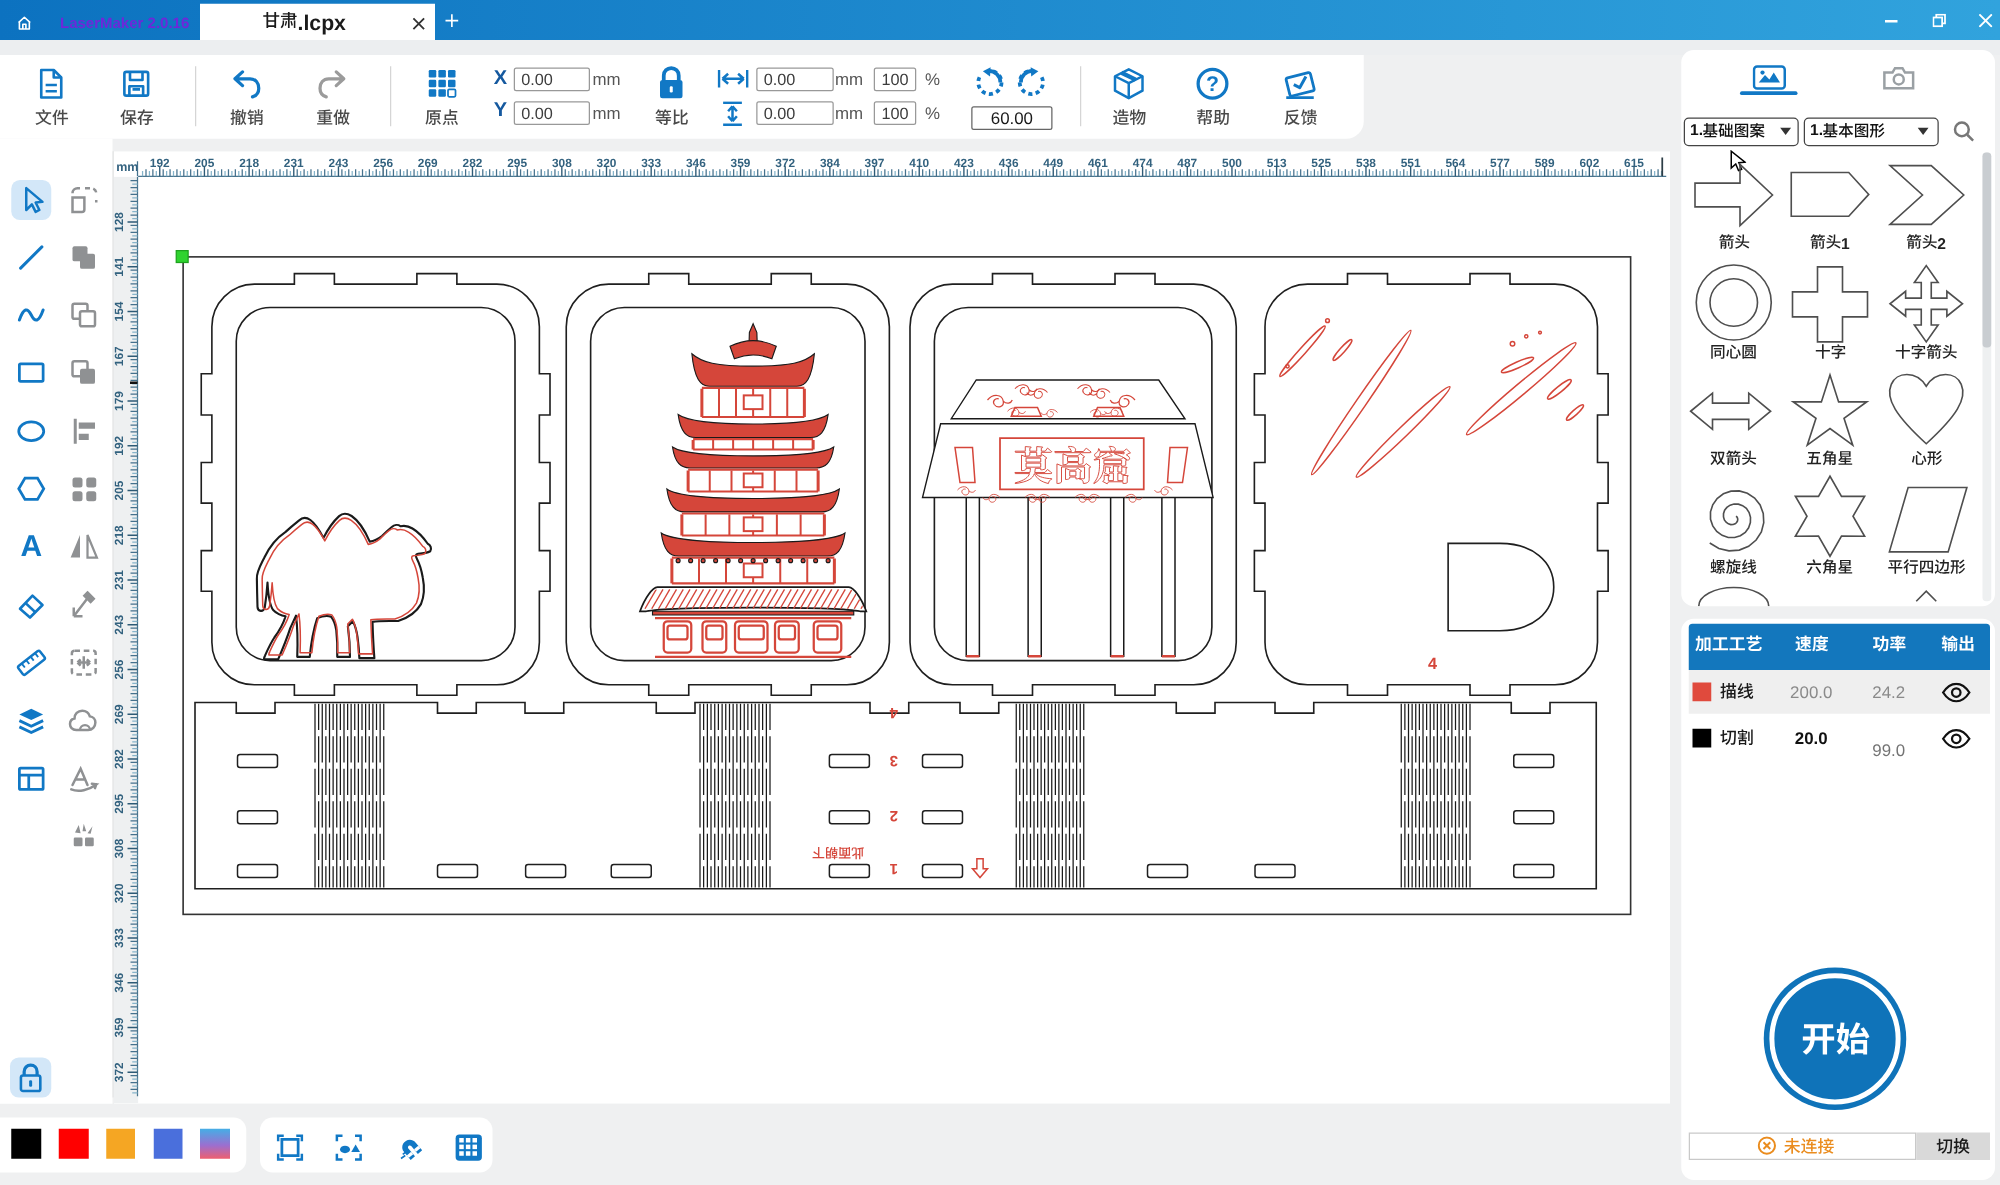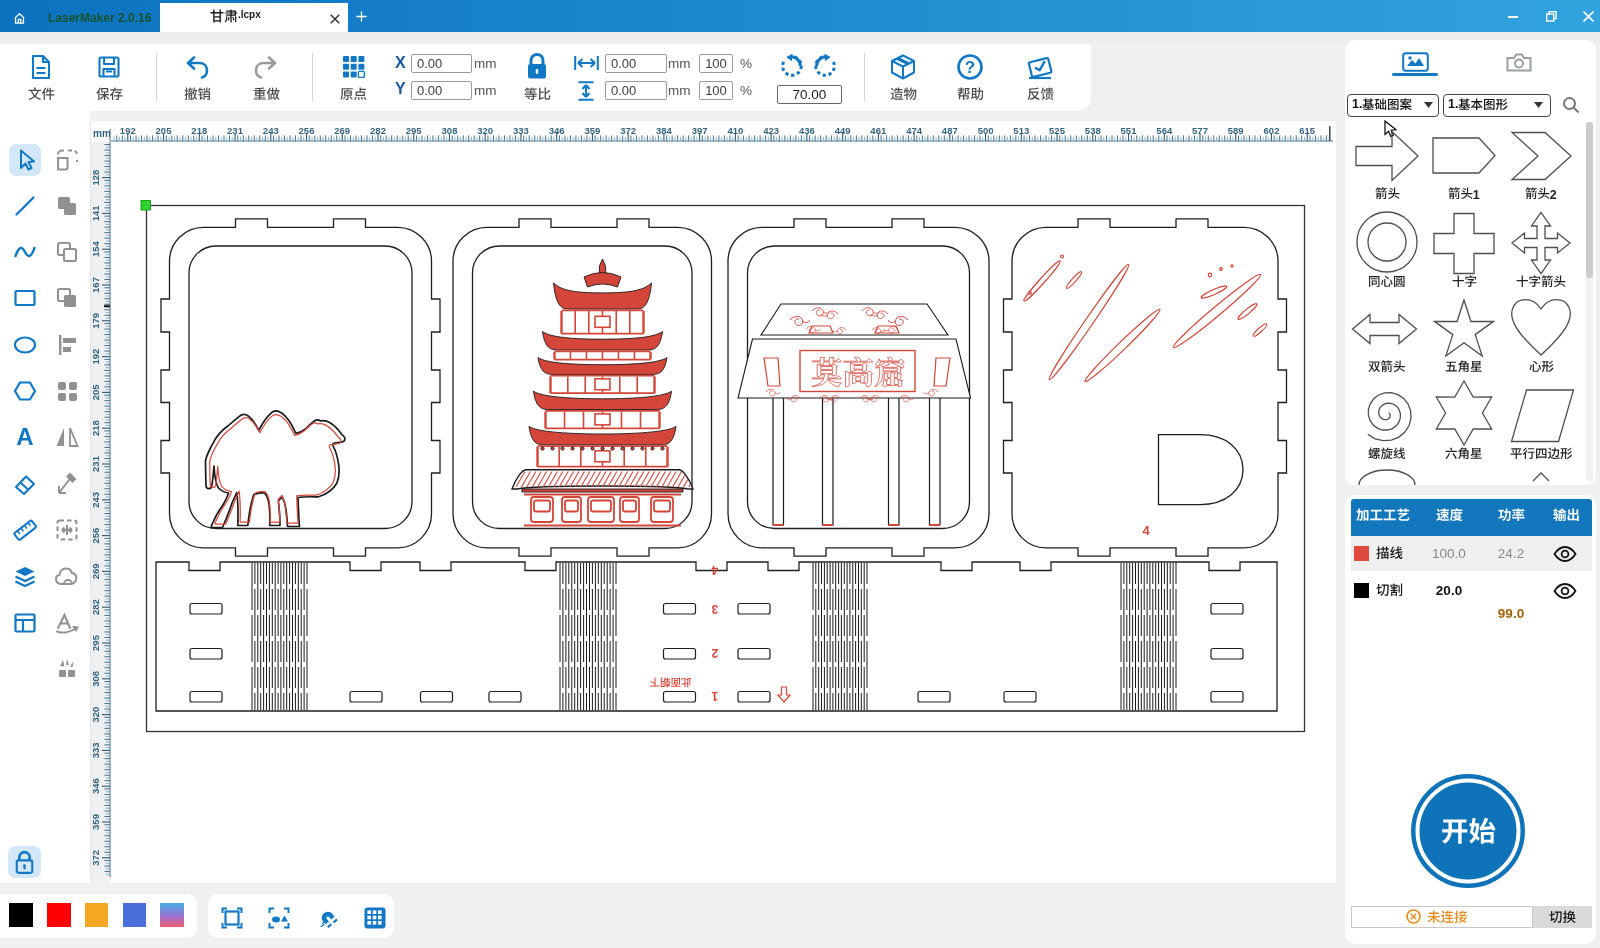--- a/index.html
+++ b/index.html
@@ -81,30 +81,30 @@
       <path id="b901f" d="M46 -752C101 -700 170 -628 200 -580L297 -654C263 -701 191 -769 136 -817ZM279 -491H38V-380H164V-114C120 -94 71 -59 25 -16L98 87C143 31 195 -28 230 -28C255 -28 288 -1 335 22C410 60 497 71 617 71C715 71 875 65 941 60C943 28 960 -26 973 -57C876 -43 723 -35 621 -35C515 -35 422 -42 355 -75C322 -91 299 -106 279 -117ZM459 -516H569V-430H459ZM685 -516H798V-430H685ZM569 -848V-763H321V-663H569V-608H349V-339H517C463 -273 379 -211 296 -179C321 -157 355 -115 372 -88C444 -124 514 -184 569 -253V-71H685V-248C759 -200 832 -145 872 -103L945 -185C897 -231 807 -291 724 -339H914V-608H685V-663H947V-763H685V-848Z"></path>
       <path id="s7a9f" d="M909 -108 774 -120V17H644V-174H744V-134H762C802 -134 851 -152 851 -161V-299C871 -302 878 -311 879 -321L744 -333V-203H644V-322C668 -326 674 -335 676 -347L531 -360V-203H431V-300C451 -303 458 -311 460 -323L325 -336V-212C314 -205 303 -195 296 -186L406 -131L438 -174H531V17H403V-86C423 -89 430 -97 432 -109L297 -123V5C282 13 267 25 257 35L373 97L410 45H774V89H793C834 89 882 73 882 67V-86C902 -89 908 -97 909 -108ZM166 -795 152 -794C158 -748 129 -705 99 -690C68 -677 46 -651 54 -616C66 -580 108 -569 140 -586C171 -601 195 -642 191 -701H380C306 -646 150 -556 41 -517L47 -505C90 -511 134 -519 178 -529V-394C178 -242 160 -61 28 84L37 93C262 -33 289 -243 290 -386H740V-350H758C792 -350 845 -370 845 -377V-493C858 -496 867 -501 871 -506L777 -574L733 -529H307L245 -546C323 -566 395 -590 447 -610C479 -605 496 -610 504 -622L407 -701H806L798 -661C740 -677 663 -685 563 -679L558 -664C666 -637 817 -566 889 -507C961 -502 969 -585 860 -638C885 -651 909 -665 926 -678C947 -680 957 -682 965 -690L859 -790L799 -729H527C599 -737 629 -857 430 -854L423 -848C447 -826 470 -784 471 -745C484 -736 497 -730 510 -729H187C184 -749 177 -771 166 -795ZM290 -414V-500H740V-414Z"></path>
       <path id="s83ab" d="M35 -732 42 -703H293V-607H312C363 -607 408 -622 408 -632V-703H583V-611H602C656 -611 700 -628 700 -637V-703H937C951 -703 962 -708 965 -719C925 -756 858 -810 858 -810L799 -732H700V-809C726 -813 734 -822 735 -836L583 -849V-732H408V-809C434 -813 441 -822 443 -836L293 -849V-732ZM30 -191 38 -163H402C367 -67 276 11 31 75L38 90C374 46 483 -40 525 -163C592 -19 712 47 880 90C892 33 920 -7 965 -21V-32C799 -41 637 -73 551 -163H941C956 -163 966 -168 969 -179C926 -216 856 -267 856 -267L794 -191H533C541 -224 546 -259 549 -297H685V-258H704C743 -258 801 -279 802 -286V-535C823 -539 836 -549 843 -557L729 -642L675 -583H320L197 -632V-237H213C261 -237 312 -263 312 -274V-297H424C422 -260 419 -224 410 -191ZM312 -326V-428H685V-326ZM312 -456V-555H685V-456Z"></path>
       <path id="s9ad8" d="M839 -809 769 -723H550C595 -762 579 -862 389 -852L382 -846C416 -819 453 -769 465 -723H41L50 -694H938C953 -694 963 -699 966 -710C918 -751 839 -809 839 -809ZM579 -105H422V-223H579ZM422 -44V-76H579V-28H598C634 -28 687 -49 688 -57V-207C706 -211 718 -219 724 -226L620 -304L570 -251H426L315 -295V-12H330C374 -12 422 -35 422 -44ZM642 -470H366V-588H642ZM366 -420V-442H642V-396H662C699 -396 759 -415 760 -421V-568C780 -572 794 -582 800 -589L685 -675L632 -616H371L250 -664V-385H266C314 -385 366 -411 366 -420ZM213 51V-330H798V-50C798 -37 794 -31 778 -31C755 -31 667 -36 667 -36V-23C714 -16 733 -3 747 13C761 30 765 55 768 90C898 79 916 36 916 -38V-311C936 -314 950 -323 956 -331L840 -418L788 -358H223L97 -408V89H115C163 89 213 62 213 51Z"></path>
     </defs>
   </svg>
 <div class="titlebar"></div>
 <svg class="abs" style="left:13px;top:11.5px" width="13" height="13" viewBox="0 0 18 18" fill="none" stroke="#fff" stroke-width="1.8" stroke-linejoin="round">
     <path d="M2.5 8.5 L9 2.5 L15.5 8.5 M3.5 7.5 V15.5 H14.5 V7.5 M7.3 15.5 V10.2 H10.7 V15.5"></path>
   </svg>
-<div class="abs" style="left:48px;top:10.5px;font-size:12px;font-weight:bold;color:#14532d">LaserMaker 2.0.16</div>
+<div class="abs" style="left:48px;top:10.5px;font-size:12px;font-weight:bold;color:#6d28d9">LaserMaker 2.0.16</div>
 <div class="abs" style="left:160px;top:2.5px;width:188px;height:29.5px;background:#fff"></div>
 <div class="abs" style="left:0;top:32px;width:1600px;height:12px;background:#eceef0"></div>
 <div class="abs" style="left:210px;top:8.5px">
     <svg width="28" height="14" viewBox="0 -880 2000 1000" style="display:block;overflow:visible" fill="#1a1a1a">
       <use href="#m7518" x="0"></use>
       <use href="#m8083" x="1000"></use>
     </svg>
   </div>
-<div class="abs" style="left:238px;top:8.5px;font-size:10px;font-weight:bold;color:#1a1a1a">.lcpx</div>
+<div class="abs" style="left:238px;top:8.5px;font-size:17px;font-weight:bold;color:#1a1a1a">.lcpx</div>
 <svg class="abs" style="left:329px;top:13px" width="12" height="12" viewBox="0 0 14 14" stroke="#333" stroke-width="1.7">
     <path d="M2 2 L12 12 M12 2 L2 12"></path>
   </svg>
 <svg class="abs" style="left:356px;top:10.5px" width="11" height="11" viewBox="0 0 14 14" stroke="#fff" stroke-width="1.7">
     <path d="M7 0.5 V13.5 M0.5 7 H13.5"></path>
   </svg>
 <div class="abs" style="left:1508px;top:15.5px;width:10px;height:2px;background:#fff"></div>
 <svg class="abs" style="left:1546px;top:11px" width="11" height="11" viewBox="0 0 11 11" fill="none" stroke="#fff" stroke-width="1.4">
     <rect x="3" y="0.7" width="7" height="7"></rect>
     <rect x="0.7" y="3" width="7" height="7" fill="#2ea0dc"></rect>
@@ -221,21 +221,21 @@
   </svg>
 <svg class="abs" style="left:813px;top:53px" width="26" height="26" viewBox="0 0 26 26">
     <g transform="scale(-1,1) translate(-26,0)">
       <g fill="none" stroke="#1178c5">
         <path d="M5.6 8.8 A 9.3 9.3 0 1 0 13 3.7" stroke-width="3" stroke-dasharray="3.2 2.8"></path>
         <path d="M13 3.7 A 9.3 9.3 0 0 1 22.3 13" stroke-width="3"></path>
         <path d="M14.5 0.8 L8.3 3.9 L14 8.2 Z" fill="#1178c5" stroke="none"></path>
       </g>
     </g>
   </svg>
-<div class="abs" style="left:777px;top:85px;width:63px;height:17px;border:1px solid #666;border-radius:2px;background:#fff;font-size:13.5px;color:#1a1a1a;text-align:center;line-height:17px">70.00</div>
+<div class="abs" style="left:777px;top:85px;width:63px;height:17px;border:1px solid #666;border-radius:2px;background:#fff;font-size:13.5px;color:#1a1a1a;text-align:center;line-height:17px">60.00</div>
 <div class="abs" style="left:864px;top:53px;width:1px;height:48px;background:#d5d5d5"></div>
 <svg class="abs" style="left:889px;top:53px" width="28" height="28" viewBox="0 0 28 28">
     <g stroke="#1178c5" stroke-width="2" stroke-linejoin="round" fill="none">
       <path d="M14 2.5 L25 8 V19.5 L14 25.5 L3 19.5 V8 Z"></path>
       <path d="M3 8 L14 13.5 L25 8 M14 13.5 V25.5"></path>
       <path d="M8.2 5.2 L19.5 10.7" stroke-width="3.4"></path>
     </g>
   </svg>
 <div style="position:absolute;left:889.5px;top:87px;">
     <svg width="27" height="13.5" viewBox="0 -880 2000 1000" style="display:block;overflow:visible" fill="#4a4a4a">
@@ -1700,35 +1700,35 @@
     </svg>
   </div>
 <div class="abs" style="left:1350.5px;top:536px;width:241.5px;height:35px;background:#efefef"></div>
 <div class="abs" style="left:1354px;top:546px;width:15px;height:15px;background:#e04a3d"></div>
 <div style="position:absolute;left:1376px;top:546px;">
     <svg width="27" height="13.5" viewBox="0 -880 2000 1000" style="display:block;overflow:visible" fill="#1a1a1a">
       <use href="#m63cf" x="0"></use>
       <use href="#m7ebf" x="1000"></use>
     </svg>
   </div>
-<div class="abs num" style="left:1424px;top:546px;width:50px;color:#8a8a8a">100.0</div>
+<div class="abs num" style="left:1424px;top:546px;width:50px;color:#8a8a8a">200.0</div>
 <div class="abs num" style="left:1486px;top:546px;width:50px;color:#8a8a8a">24.2</div>
 <svg class="abs" style="left:1553px;top:546px" width="24" height="16" viewBox="0 0 24 16" fill="none" stroke="#111" stroke-width="1.8">
     <path d="M1.5 8 C5 2.5 8.5 1 12 1 C15.5 1 19 2.5 22.5 8 C19 13.5 15.5 15 12 15 C8.5 15 5 13.5 1.5 8 Z"></path>
     <circle cx="12" cy="8" r="3.4"></circle>
   </svg>
 <div class="abs" style="left:1354px;top:583px;width:15px;height:15px;background:#000"></div>
 <div style="position:absolute;left:1376px;top:583px;">
     <svg width="27" height="13.5" viewBox="0 -880 2000 1000" style="display:block;overflow:visible" fill="#1a1a1a">
       <use href="#m5207" x="0"></use>
       <use href="#m5272" x="1000"></use>
     </svg>
   </div>
 <div class="abs num" style="left:1424px;top:583px;width:50px;color:#111;font-weight:bold">20.0</div>
-<div class="abs num" style="left:1486px;top:606px;width:50px;color:#a16207;font-weight:bold">99.0</div>
+<div class="abs num" style="left:1486px;top:593px;width:50px;color:#737373;font-weight:normal">99.0</div>
 <svg class="abs" style="left:1553px;top:583px" width="24" height="16" viewBox="0 0 24 16" fill="none" stroke="#111" stroke-width="1.8">
     <path d="M1.5 8 C5 2.5 8.5 1 12 1 C15.5 1 19 2.5 22.5 8 C19 13.5 15.5 15 12 15 C8.5 15 5 13.5 1.5 8 Z"></path>
     <circle cx="12" cy="8" r="3.4"></circle>
   </svg>
 <svg class="abs" style="left:1410px;top:773px" width="116" height="116" viewBox="0 0 116 116">
     <circle cx="58" cy="58" r="57" fill="#0f73b9"></circle>
     <circle cx="58" cy="58" r="50.5" fill="none" stroke="#fff" stroke-width="4"></circle>
   </svg>
 <div style="position:absolute;left:1440.5px;top:816.5px;">
     <svg width="55" height="27.5" viewBox="0 -880 2000 1000" style="display:block;overflow:visible" fill="#fff">

